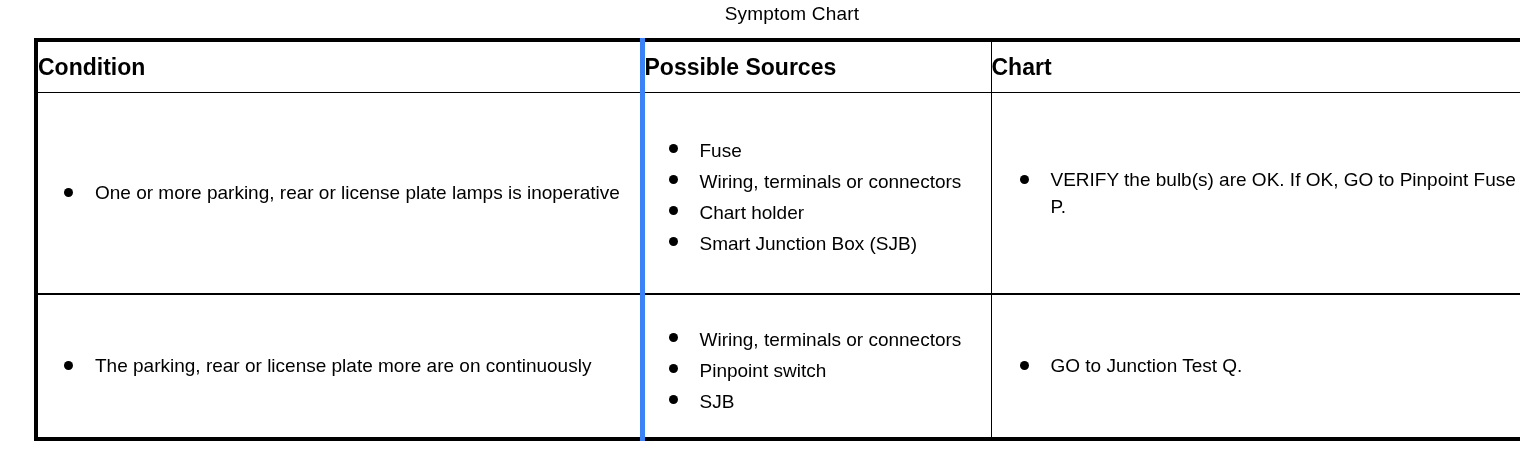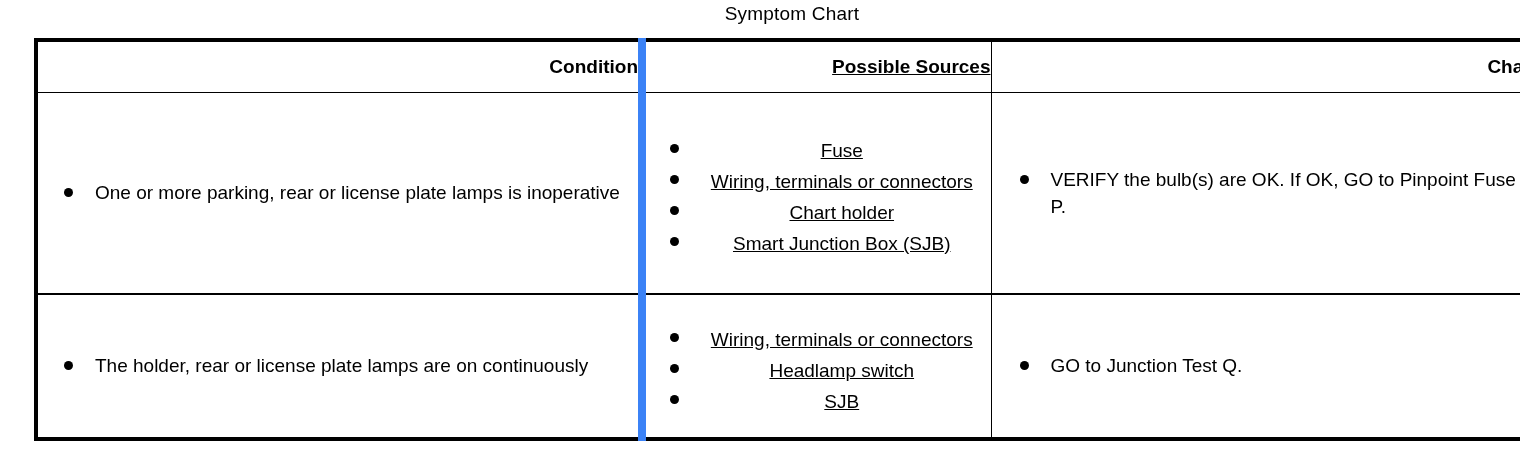--- a/index.html
+++ b/index.html
@@ -45,30 +45,29 @@
     border: 1px solid #000;
     vertical-align: middle;
     padding: 0;
   }
   .col-condition { width: 606px; }
   .col-sources   { width: 349px; }
   .col-action    { width: 548px; }
 
   thead th {
     height: 50px;
-    font-size: 19px;
+    font-size: 23px;
     font-weight: bold;
-    text-align: right;
+    text-align: left;
     border-bottom: 2px solid #000;
   }
   thead th.hdr-sources,
   tbody td.cell-sources {
-    border-left: 8px solid #3b82f6;
+    border-left: 5px solid #3b82f6;
     border-right: 1px solid #000;
-    text-decoration: underline;
   }
 
   tbody tr.row-1 td { height: 200px; }
   tbody tr.row-2 td { height: 142px; }
   tbody tr.row-1 td { border-bottom: 2px solid #000; }
 
   .cell-condition .bullets { padding: 0 14px 0 24px; }
   .cell-sources  .bullets  { padding: 0 8px 0 22px; }
   .cell-action   .bullets  { padding: 0 14px 0 26px; }
 
@@ -87,21 +86,21 @@
     content: "";
     position: absolute;
     left: 2px;
     top: 9px;
     width: 9px;
     height: 9px;
     border-radius: 50%;
     background: #000;
   }
   .cell-sources ul.bullets { line-height: 31px; }
-  .cell-sources ul.bullets li { margin-bottom: 0; text-align: center; }
+  .cell-sources ul.bullets li { margin-bottom: 0; }
   .sources-top { vertical-align: top; }
   .sources-top .bullets { padding-top: 8px; }
 </style>
 </head>
 <body>
 
 <div class="page">
 
   <div class="chart-title">Symptom Chart</div>
 
@@ -137,27 +136,27 @@
         <td class="cell-action">
           <ul class="bullets">
             <li>VERIFY the bulb(s) are OK. If OK, GO to Pinpoint Fuse P.</li>
           </ul>
         </td>
       </tr>
 
       <tr class="row-2">
         <td class="cell-condition">
           <ul class="bullets">
-            <li>The holder, rear or license plate lamps are on continuously</li>
+            <li>The parking, rear or license plate more are on continuously</li>
           </ul>
         </td>
         <td class="cell-sources sources-top">
           <ul class="bullets">
             <li>Wiring, terminals or connectors</li>
-            <li>Headlamp switch</li>
+            <li>Pinpoint switch</li>
             <li>SJB</li>
           </ul>
         </td>
         <td class="cell-action">
           <ul class="bullets">
             <li>GO to Junction Test Q.</li>
           </ul>
         </td>
       </tr>
 

